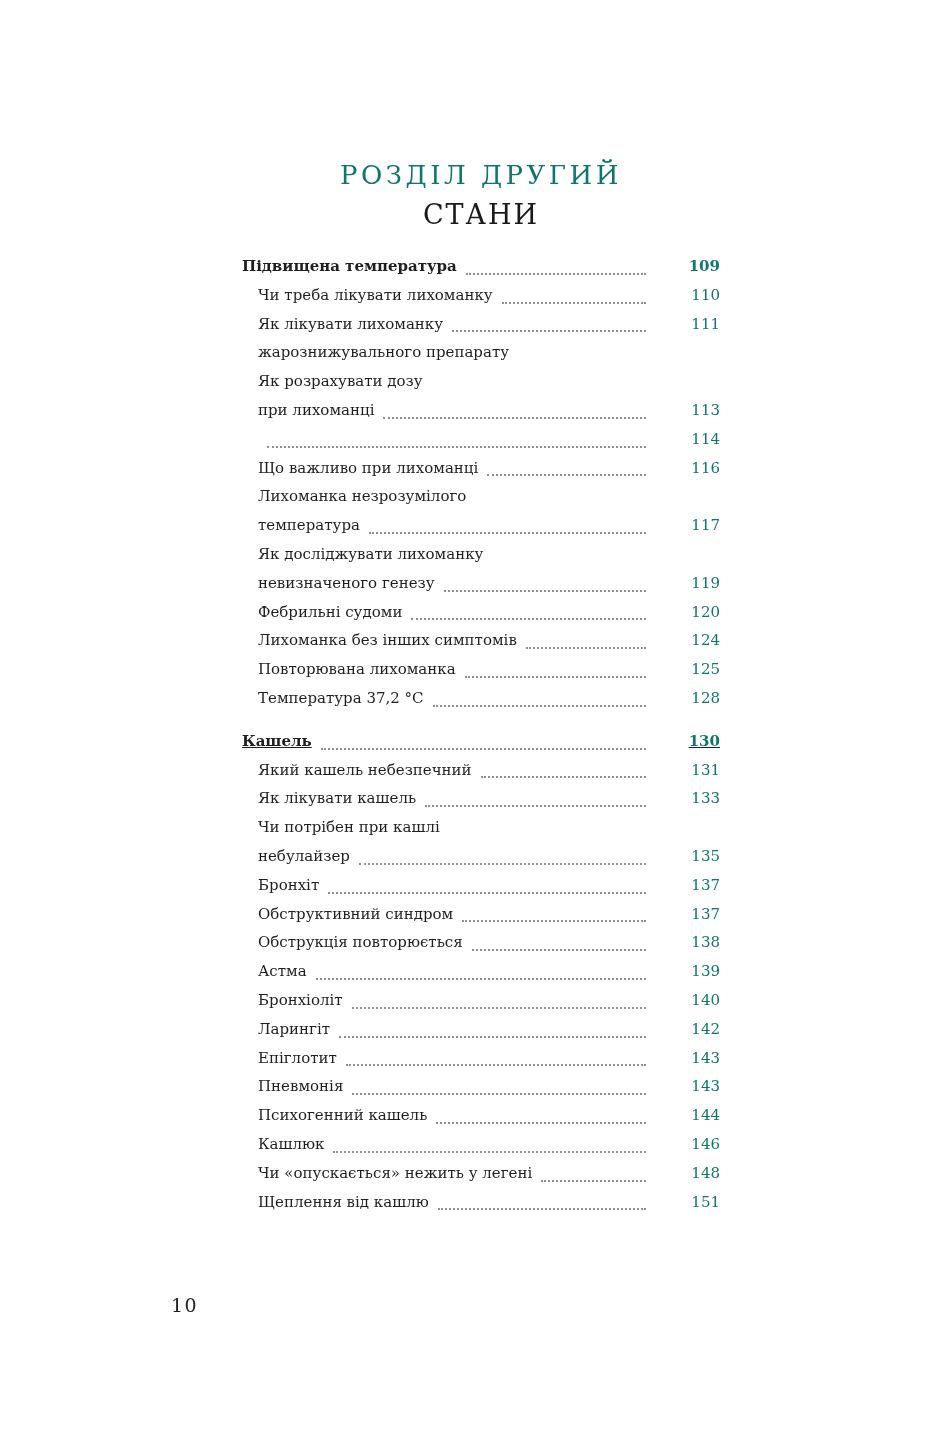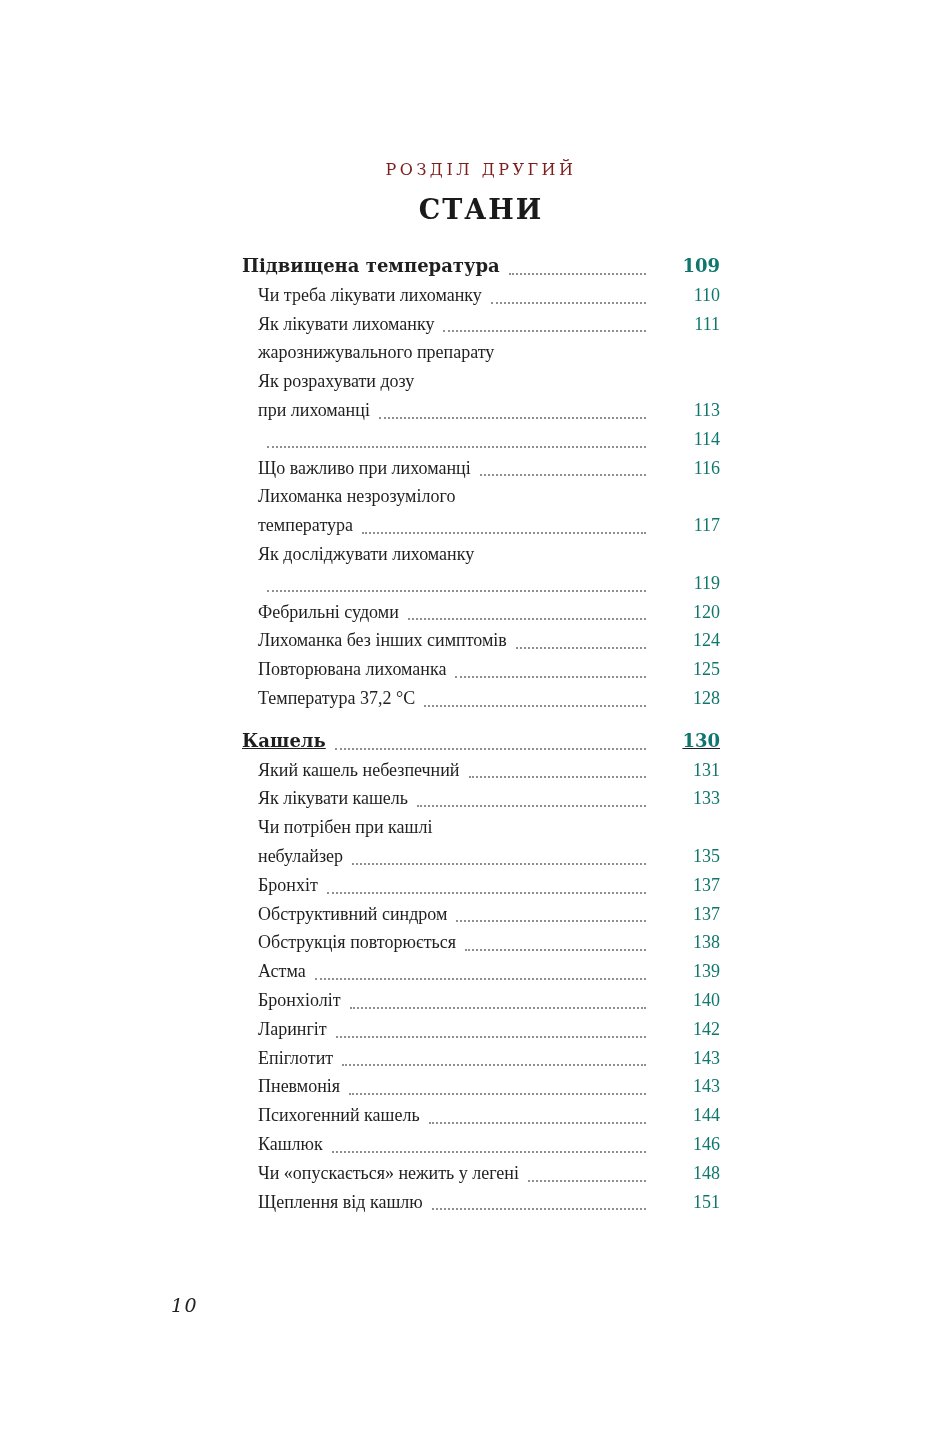--- a/index.html
+++ b/index.html
@@ -17,41 +17,41 @@
     overflow: hidden;
   }
   .chapter-header {
     position: absolute;
     top: 160px;
     left: 242px;
     width: 478px;
     text-align: center;
   }
   .chapter-label {
-    font-size: 16px;
+    font-size: 26px;
     letter-spacing: 3.5px;
-    color: #7f1d1d;
+    color: #0f766e;
   }
   .chapter-title {
-    margin-top: 15px;
+    margin-top: 9px;
     font-size: 27px;
-    font-weight: bold;
+    font-weight: normal;
     letter-spacing: 2px;
     color: #1a1a1a;
   }
   .toc {
     position: absolute;
     top: 252px;
     left: 242px;
     width: 478px;
-    font-size: 18px;
+    font-size: 15px;
   }
   .entry { font-weight: normal; }
   .entry.bold .t, .entry.bold .pg { font-weight: bold; }
-  .entry.indent { padding-left: 16px; font-family: Liberation Serif, serif; }
+  .entry.indent { padding-left: 16px; }
   .entry.gap { margin-top: 14px; text-decoration: underline; }
   .line {
     display: flex;
     line-height: 28.8px;
     white-space: nowrap;
   }
   .t { flex: 0 0 auto; }
   .leader {
     flex: 1 1 auto;
     align-self: flex-end;
@@ -64,21 +64,20 @@
     text-align: right;
     color: #0f766e;
   }
   .page-footer {
     position: absolute;
     left: 171px;
     top: 1294px;
     font-size: 19px;
     letter-spacing: 1.5px;
     color: #222222;
-    font-style: italic;
   }
 </style>
 </head>
 <body>
 
 <div class="page">
 
   <div class="chapter-header">
     <div class="chapter-label">РОЗДІЛ ДРУГИЙ</div>
     <div class="chapter-title">СТАНИ</div>
@@ -140,20 +139,21 @@
           <span class="t">температура</span>
           <span class="leader"></span>
           <span class="pg">117</span>
         </div>
       </div>
       <div class="entry indent">
         <div class="line">
           <span class="t">Як досліджувати лихоманку</span>
         </div>
         <div class="line">
+          <span class="t">невизначеного генезу</span>
           <span class="leader"></span>
           <span class="pg">119</span>
         </div>
       </div>
       <div class="entry indent">
         <div class="line">
           <span class="t">Фебрильні судоми</span>
           <span class="leader"></span>
           <span class="pg">120</span>
         </div>

